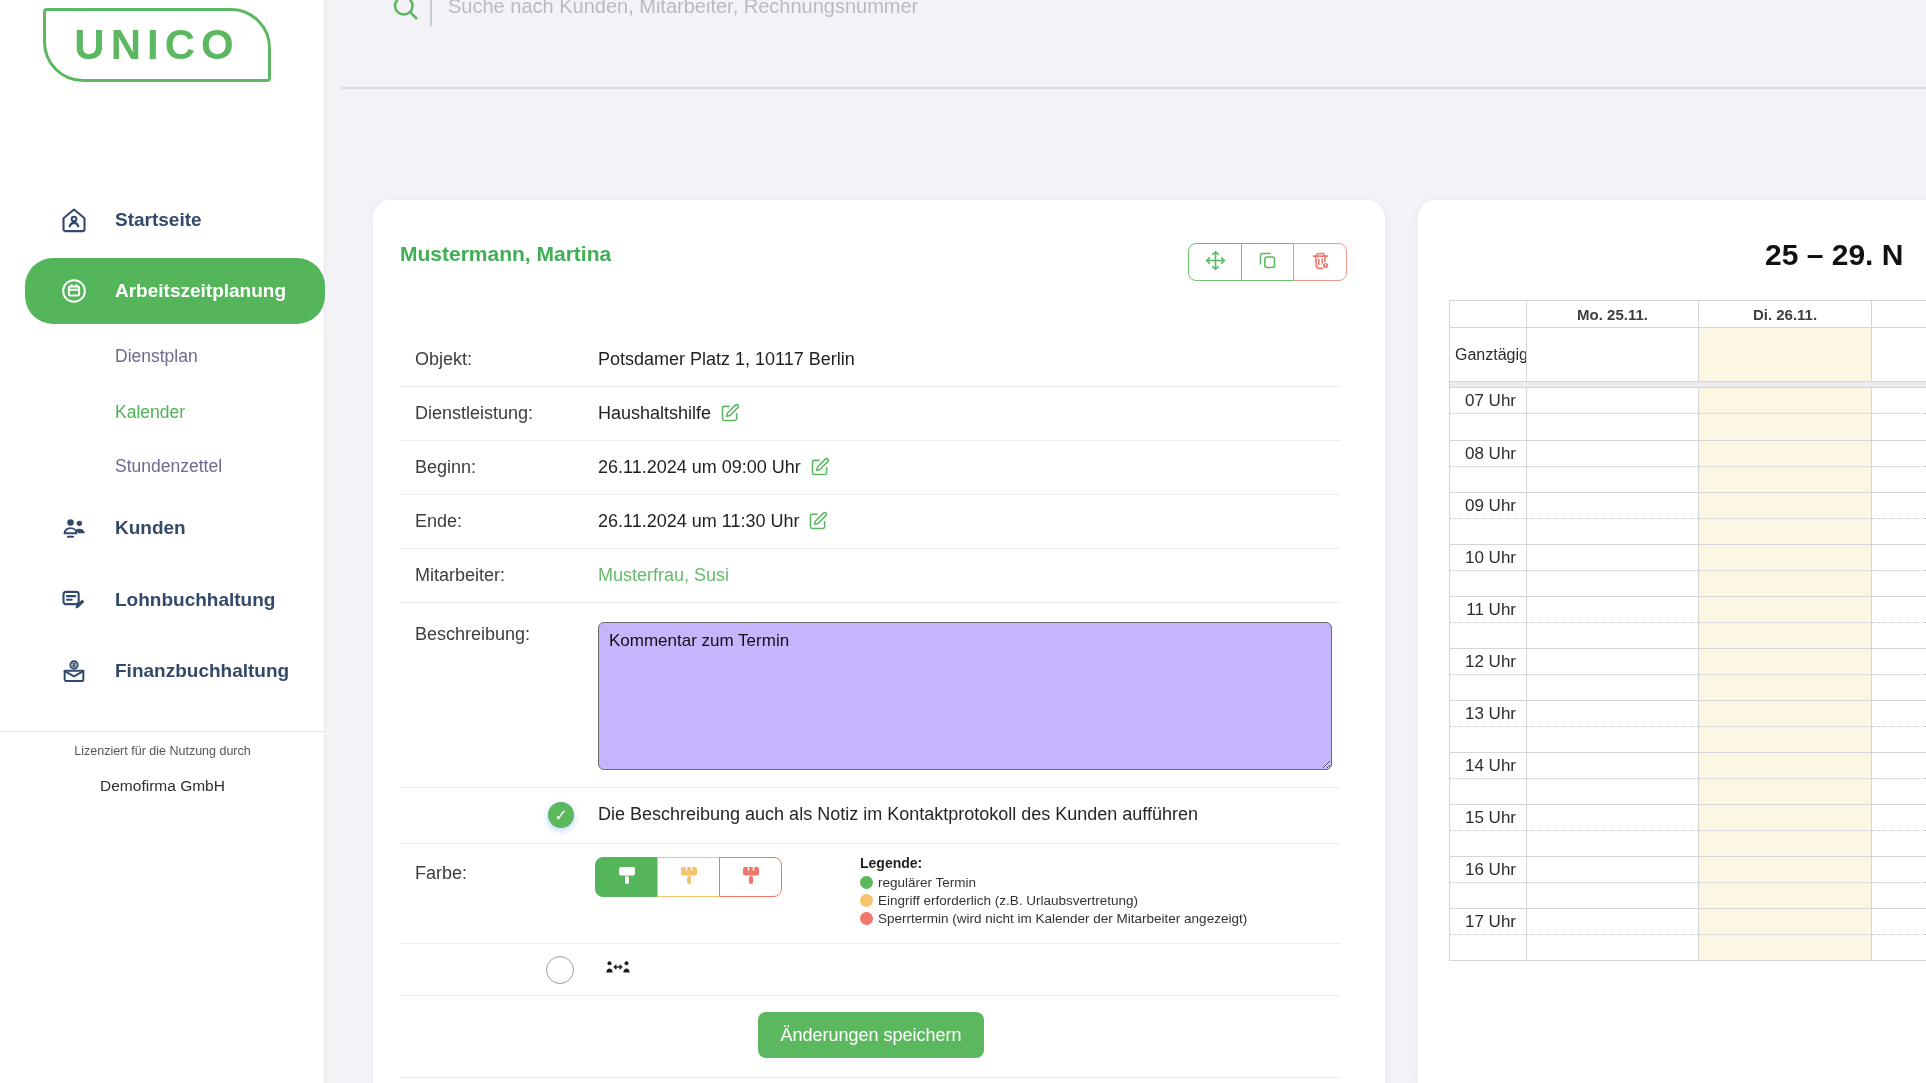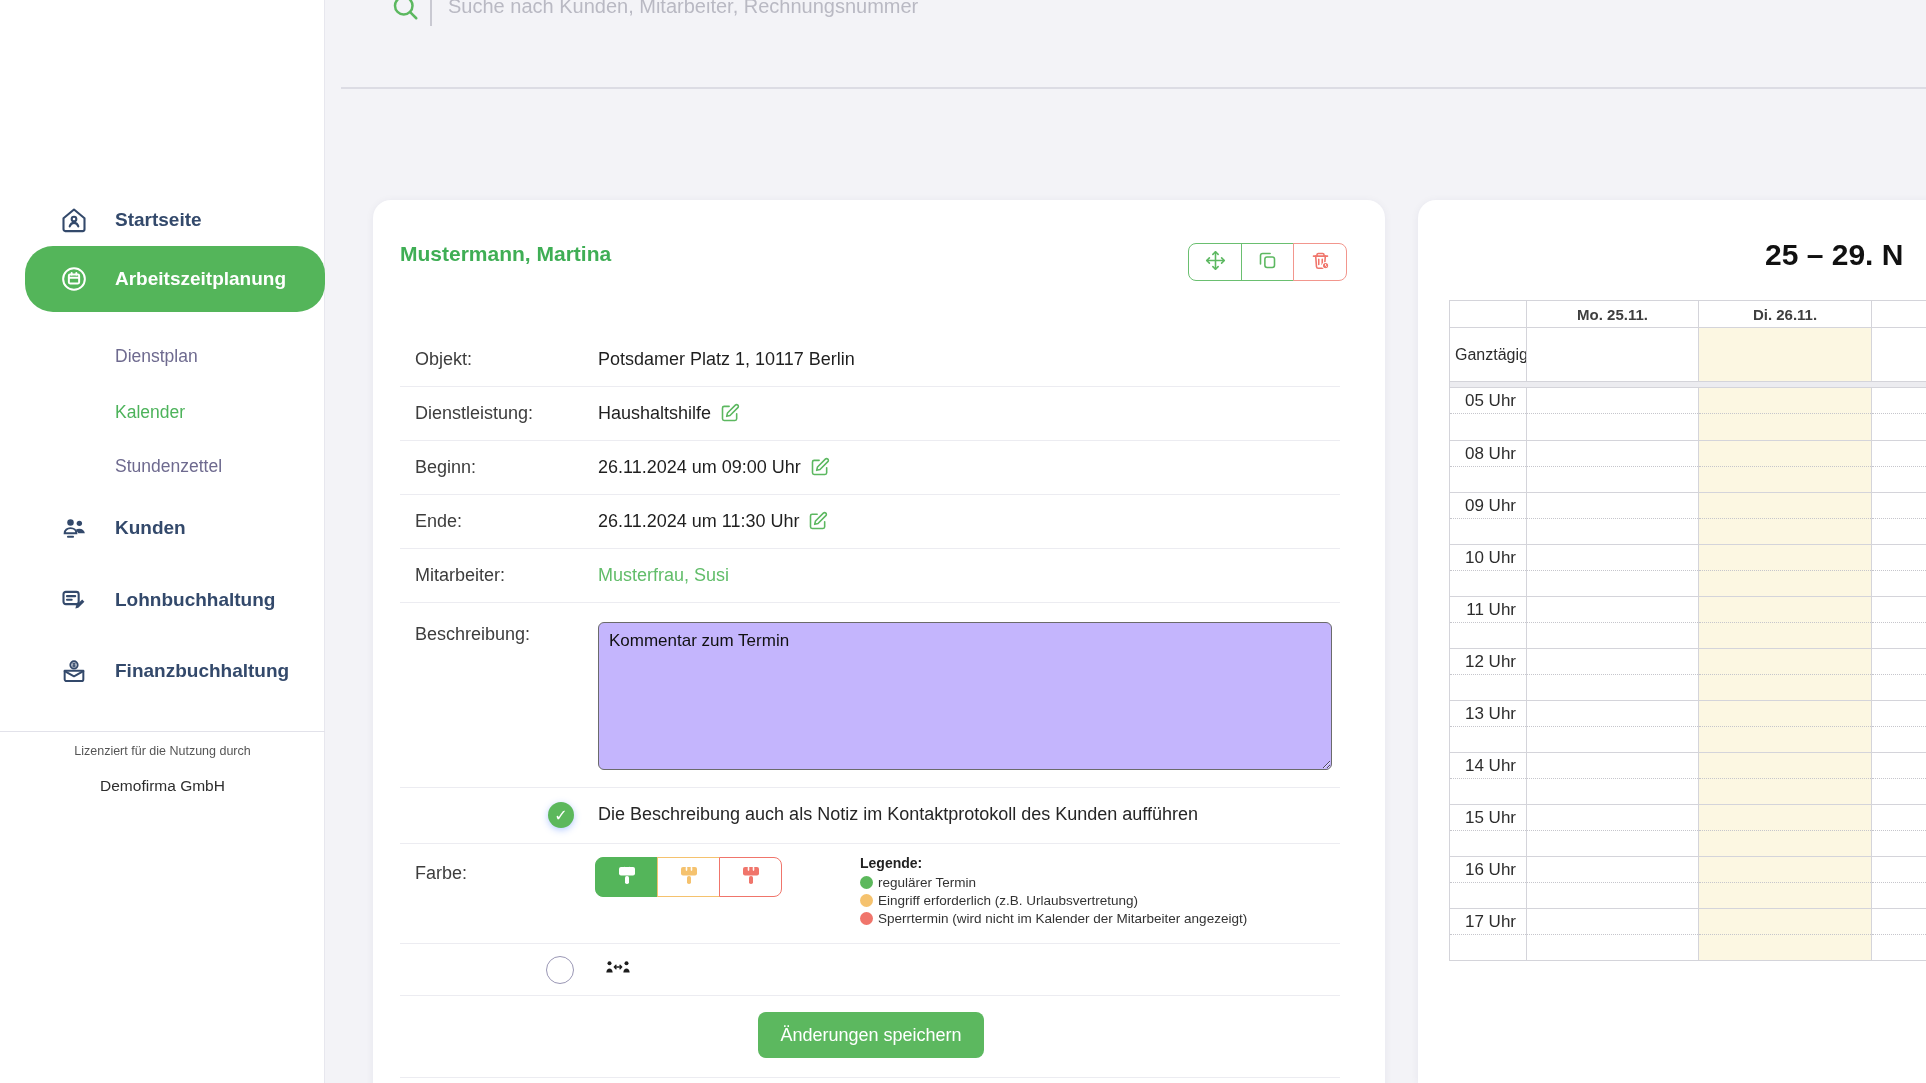--- a/index.html
+++ b/index.html
@@ -129,30 +129,33 @@
     <svg viewBox="0 0 24 24" fill="none" stroke="currentColor" stroke-width="2" stroke-linecap="round">
         <circle cx="11" cy="11" r="7"></circle>
         <path d="M16.5 16.5 21 21"></path>
       </svg>
   </span>
   <div id="search-vline"></div>
   <input id="search-input" placeholder="Suche nach Kunden, Mitarbeiter, Rechnungsnummer" style="">
   <div id="top-divider"></div>
 
   <div id="sidebar">
+    <div id="logo">
+      <span>UNICO</span>
+    </div>
     <div id="nav">
         <div class="nav-row" style="top: 196px;">
           <span class="nicon"><svg viewBox="0 0 24 24" fill="none" stroke="currentColor" stroke-width="1.8" stroke-linecap="round" stroke-linejoin="round">
               <path d="M3 10.5 12 3l9 7.5V20a1.5 1.5 0 0 1-1.5 1.5h-15A1.5 1.5 0 0 1 3 20Z"></path>
               <circle cx="12" cy="11.2" r="2"></circle>
               <path d="M8.3 17.5c.6-2 2.1-3 3.7-3s3.1 1 3.7 3"></path>
             </svg></span>
           <span class="nlabel">Startseite</span>
         </div>
-        <div class="nav-row pill" style="top: 246px;">
+        <div class="nav-row pill" style="top: 258px;">
           <span class="nicon"><svg viewBox="0 0 24 24" fill="none" stroke="currentColor" stroke-width="1.7" stroke-linecap="round">
               <circle cx="12" cy="12" r="9.3"></circle>
               <rect x="7.6" y="8.2" width="8.8" height="7.6" rx="1"></rect>
               <path d="M7.6 11h8.8M10 6.8v1.4M14 6.8v1.4"></path>
             </svg></span>
           <span class="nlabel">Arbeitszeitplanung</span>
         </div>
         <div class="nav-row sub" style="top: 337px;">
           <span class="nlabel">Dienstplan</span>
         </div>
@@ -362,21 +365,21 @@
       <div class="cal-row cal-allday">
         <div class="cal-cell c0">Ganztägig</div>
         <div class="cal-cell c1"></div>
         <div class="cal-cell c2 hl"></div>
         <div class="cal-cell c3"></div>
       </div>
       <div id="cal-gap"></div>
       <div id="cal-hours">
           <div class="cal-row cal-hour">
             <div class="cal-cell c0">
-              <div class="hour-label">05 Uhr</div>
+              <div class="hour-label">07 Uhr</div>
               <div class="half btm"></div>
             </div>
             <div class="cal-cell c1">
               <div class="half"></div>
               <div class="half btm"></div>
             </div>
             <div class="cal-cell c2 hl">
               <div class="half"></div>
               <div class="half btm"></div>
             </div>

